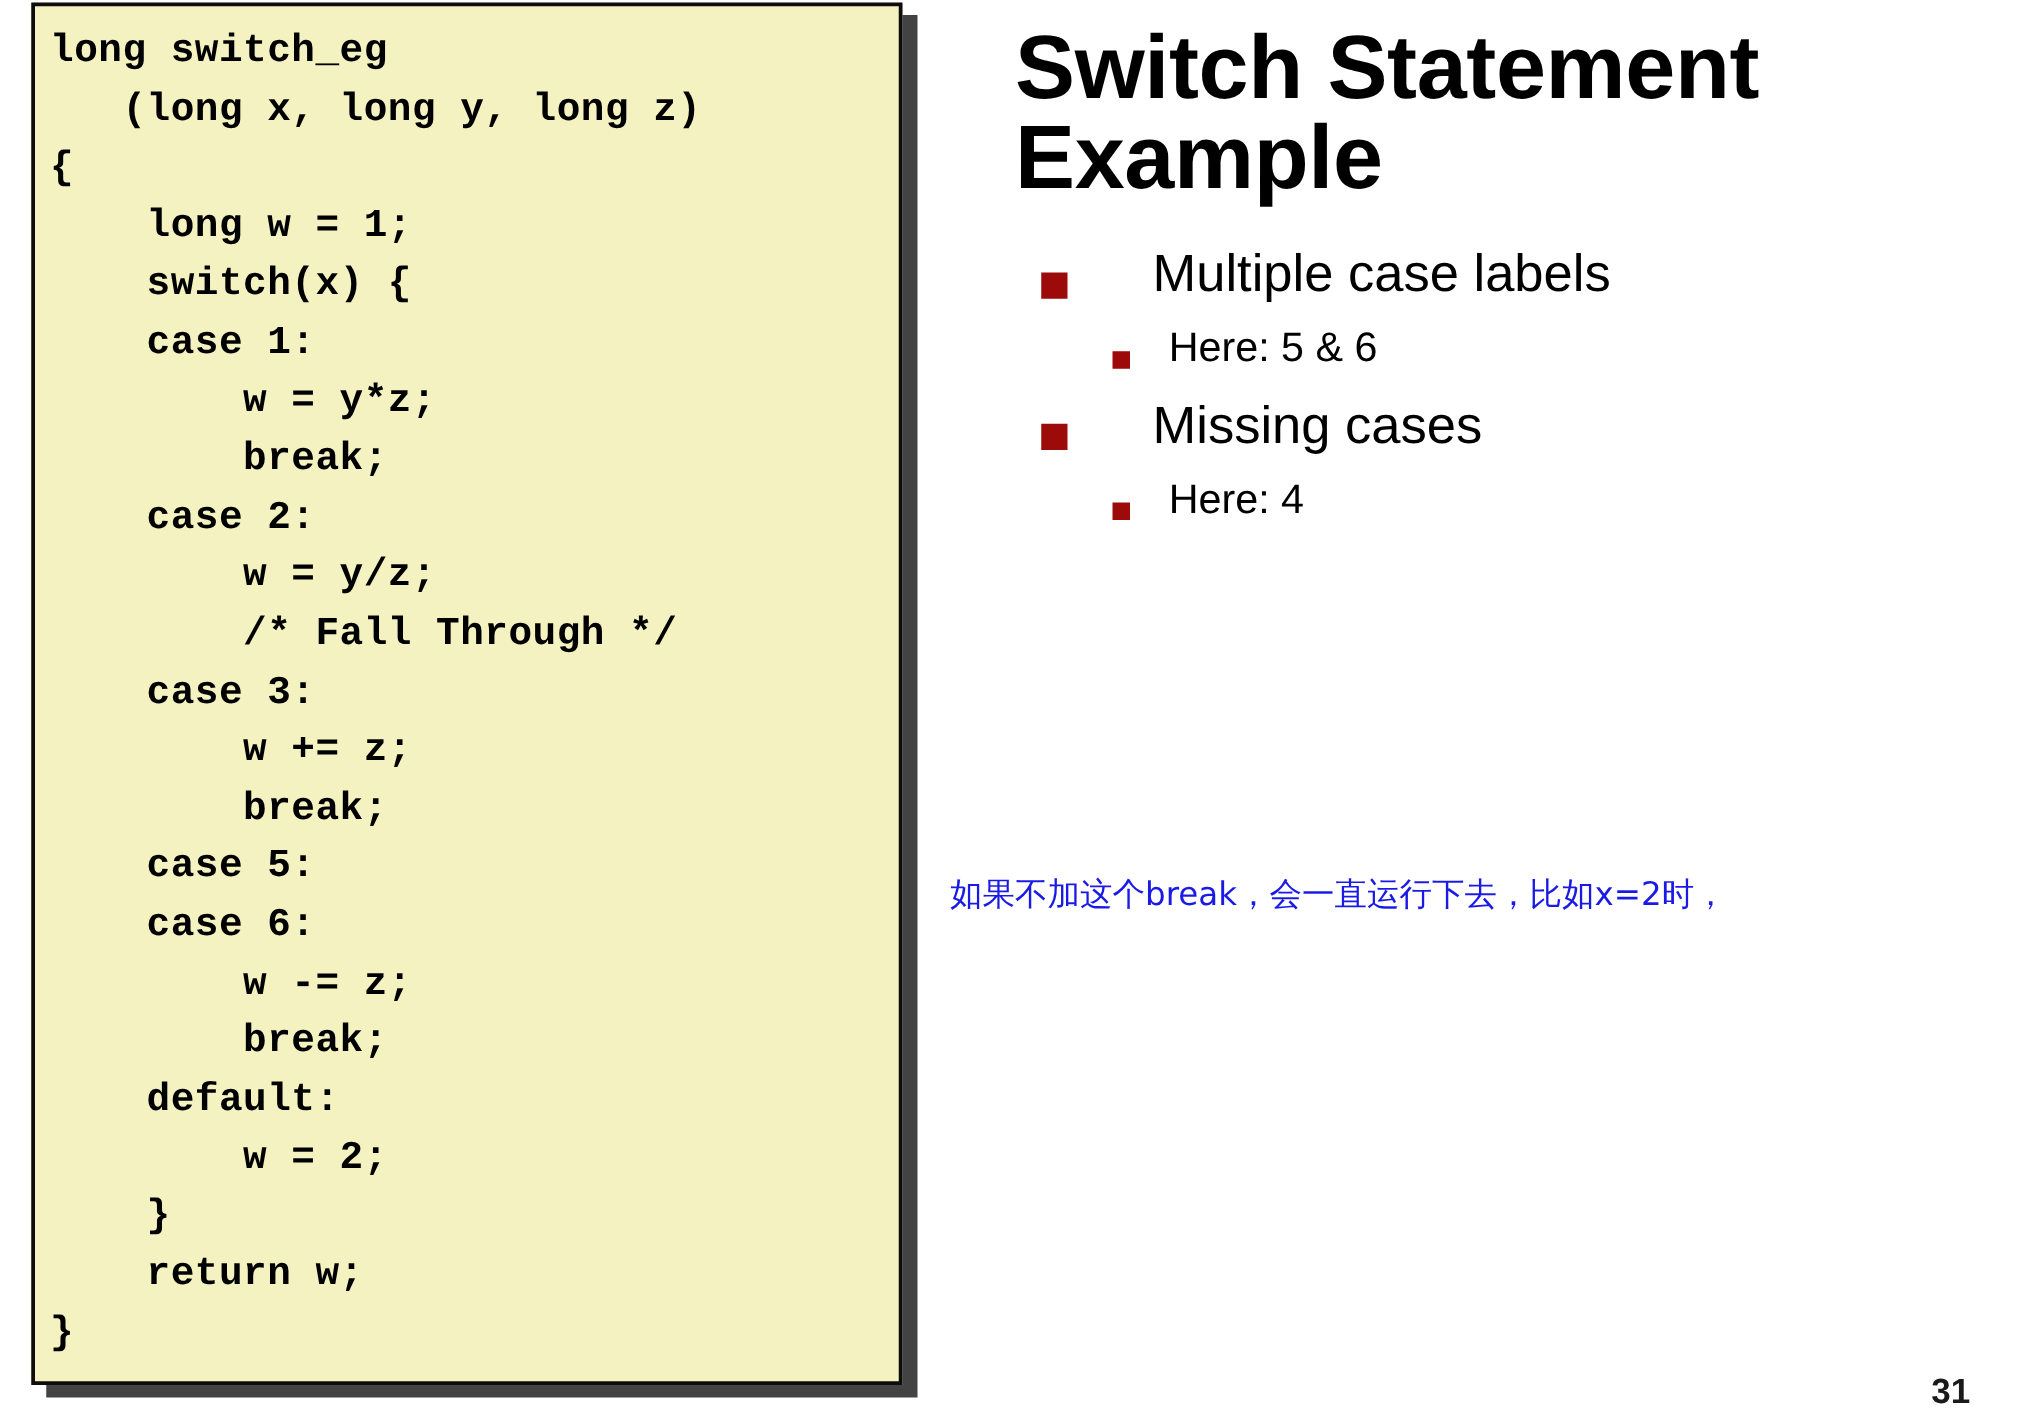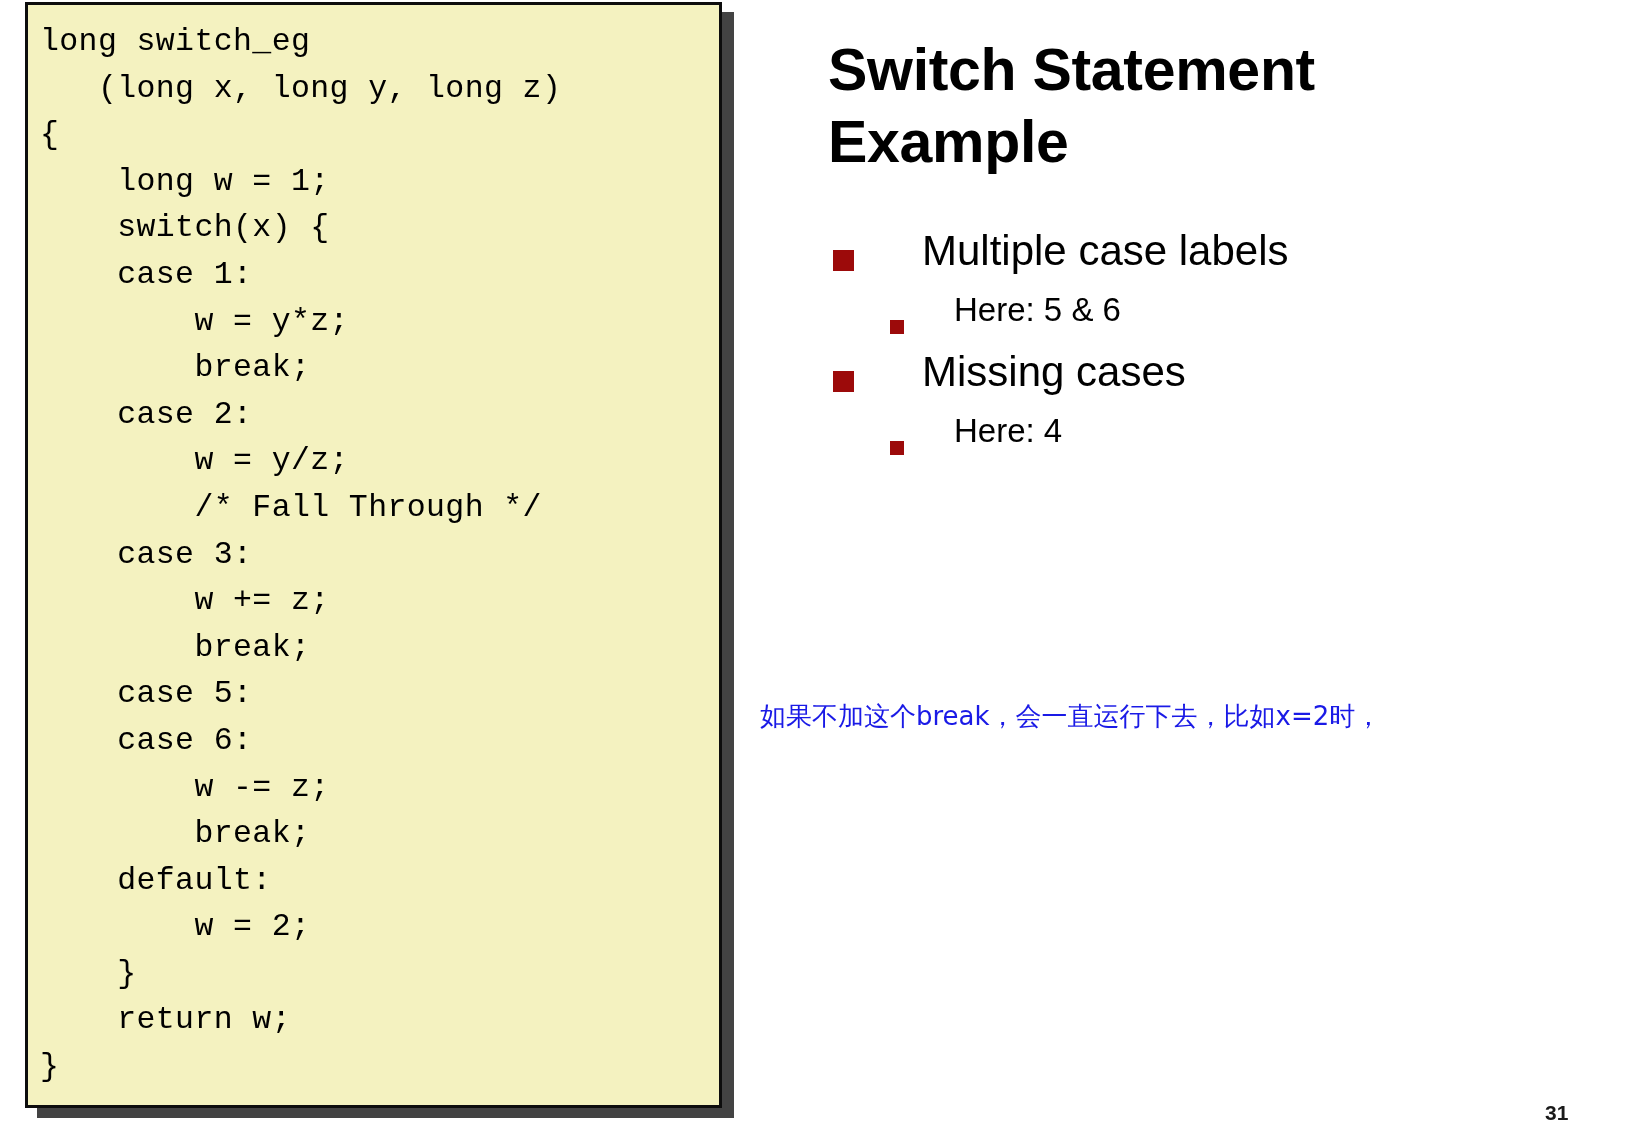--- a/index.html
+++ b/index.html
@@ -39,43 +39,43 @@
     height: 1106px;
     background: #f4f2c0;
     border: 3px solid #0d0d0d;
     box-sizing: border-box;
     overflow: hidden;
   }
   #code-text {
     margin: 0;
     padding: 14px 0 0 12px;
     font-family: "Liberation Mono", "DejaVu Sans Mono", monospace;
-    font-weight: normal;
+    font-weight: bold;
     font-size: 31.5px;
     line-height: 46.6px;
     color: #000000;
     white-space: pre;
     letter-spacing: 0.4px;
   }
 
   
   #right-col {
     position: absolute;
     left: 770px;
     top: 0px;
     width: 845px;
     height: 1080px;
   }
 
   #slide-title {
-    margin: 16px;
+    margin: 0;
     padding: 18px 0 0 42px;
     font-family: "Liberation Sans", sans-serif;
     font-weight: bold;
-    font-size: 59px;
+    font-size: 72px;
     line-height: 72px;
     color: #000000;
     letter-spacing: -0.3px;
     width: 700px;
   }
 
   
   #bullet-list {
     margin: 0;
     padding: 22px 0 0 0;
@@ -97,24 +97,23 @@
     margin-right: 40px;
   }
   .bullet-l1 .text {
     font-size: 42px;
     line-height: 62px;
     color: #000000;
   }
 
   .bullet-l2 {
     display: flex;
-    align-items: flex-end;
+    align-items: center;
     margin: 0 0 7px 0;
     padding: 0 0 0 120px;
-    gap: 19px;
   }
   .bullet-l2 .marker {
     flex: 0 0 auto;
     width: 14px;
     height: 14px;
     background: #9c0a0a;
     margin-top: 19px;
     margin-right: 31px;
   }
   .bullet-l2 .text {
@@ -143,21 +142,21 @@
     top: 1102px;
     font-size: 24px;
     line-height: 30px;
     color: #1a1a1a;
     white-space: nowrap;
   }
   #page-number {
     position: absolute;
     left: 1545px;
     top: 1098px;
-    font-size: 21px;
+    font-size: 28px;
     font-weight: bold;
     line-height: 30px;
     color: #1a1a1a;
   }
 </style>
 </head>
 <body>
 
 <div id="slide">
 

